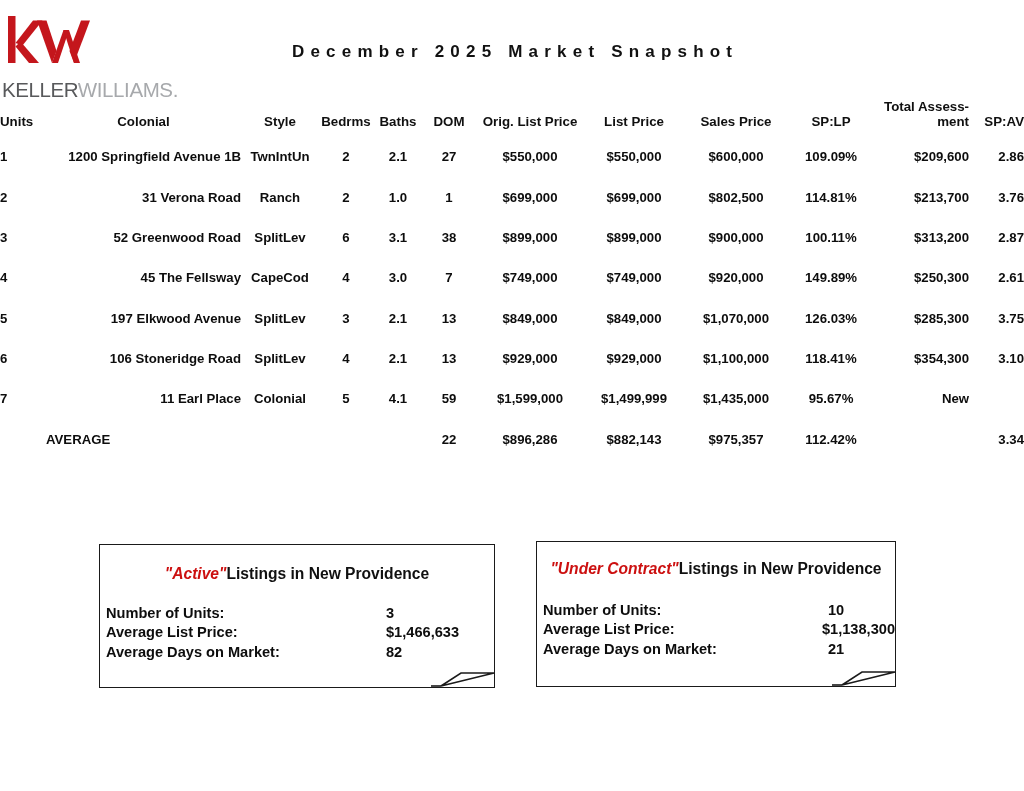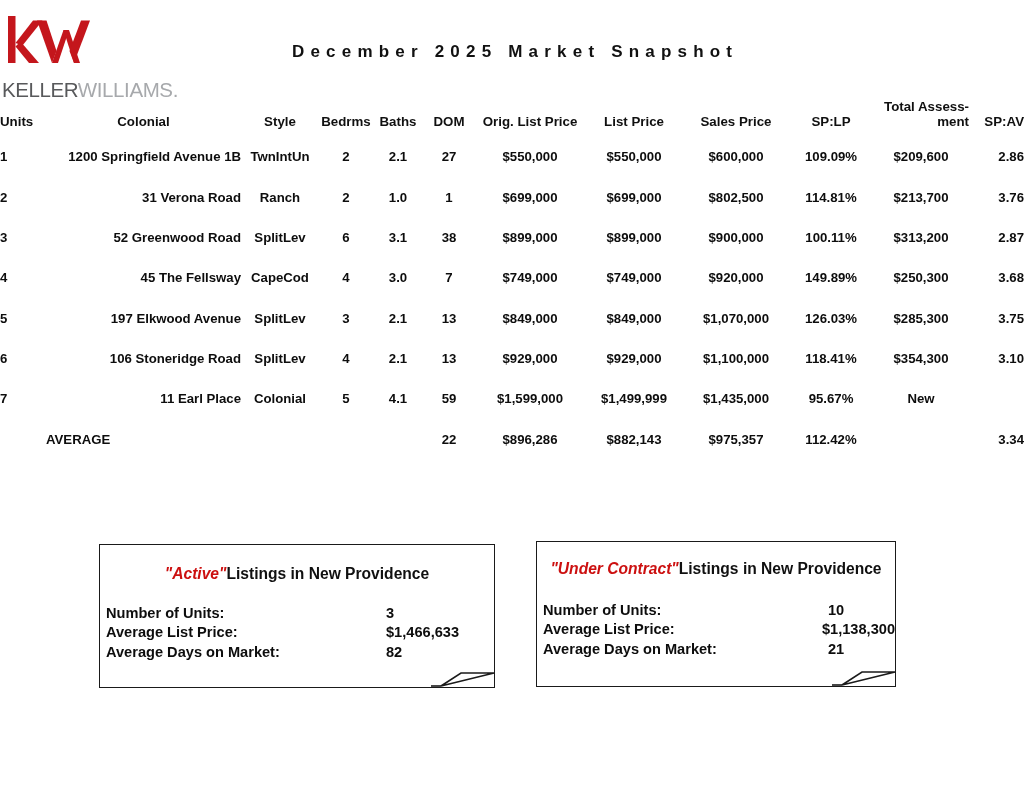--- a/index.html
+++ b/index.html
@@ -119,21 +119,21 @@
   .c-sp      { width: 106px; text-align: center; }
   .c-splp    { width: 84px;  text-align: center; }
   .c-ta      { width: 96px;  text-align: center; }
   .c-spav    { width: 55px;  text-align: center; }
 
   th.c-addr  { text-align: center; padding-left: 0; }
   td.c-addr  { padding-left: 45px; }
   th.c-units { text-align: left;  padding-left: 10px; }
   td.c-units { text-align: left;  padding-left: 20px; }
   th.c-ta    { text-align: right; padding-right: 6px; }
-  td.c-ta    { text-align: center; }
+  td.c-ta    { text-align: right; }
   th.c-spav  { text-align: right; padding-right: 14px; }
   td.c-spav  { text-align: right; padding-right: 14px; }
   th.c-splp  { text-align: center; }
   td.c-splp  { text-align: center; }
 
   tr.row-average td { font-weight: bold; }
   td.avg-label { padding-left: 45px; text-align: left; }
 
   
   .summary-box {
@@ -296,21 +296,21 @@
         <td class="c-addr">45 The Fellsway</td>
         <td class="c-style">CapeCod</td>
         <td class="c-bed">4</td>
         <td class="c-bath">3.0</td>
         <td class="c-dom">7</td>
         <td class="c-olp">$749,000</td>
         <td class="c-lp">$749,000</td>
         <td class="c-sp">$920,000</td>
         <td class="c-splp">149.89%</td>
         <td class="c-ta">$250,300</td>
-        <td class="c-spav">3.68</td>
+        <td class="c-spav">2.61</td>
       </tr>
       <tr>
         <td class="c-units">5</td>
         <td class="c-addr">197 Elkwood Avenue</td>
         <td class="c-style">SplitLev</td>
         <td class="c-bed">3</td>
         <td class="c-bath">2.1</td>
         <td class="c-dom">13</td>
         <td class="c-olp">$849,000</td>
         <td class="c-lp">$849,000</td>

